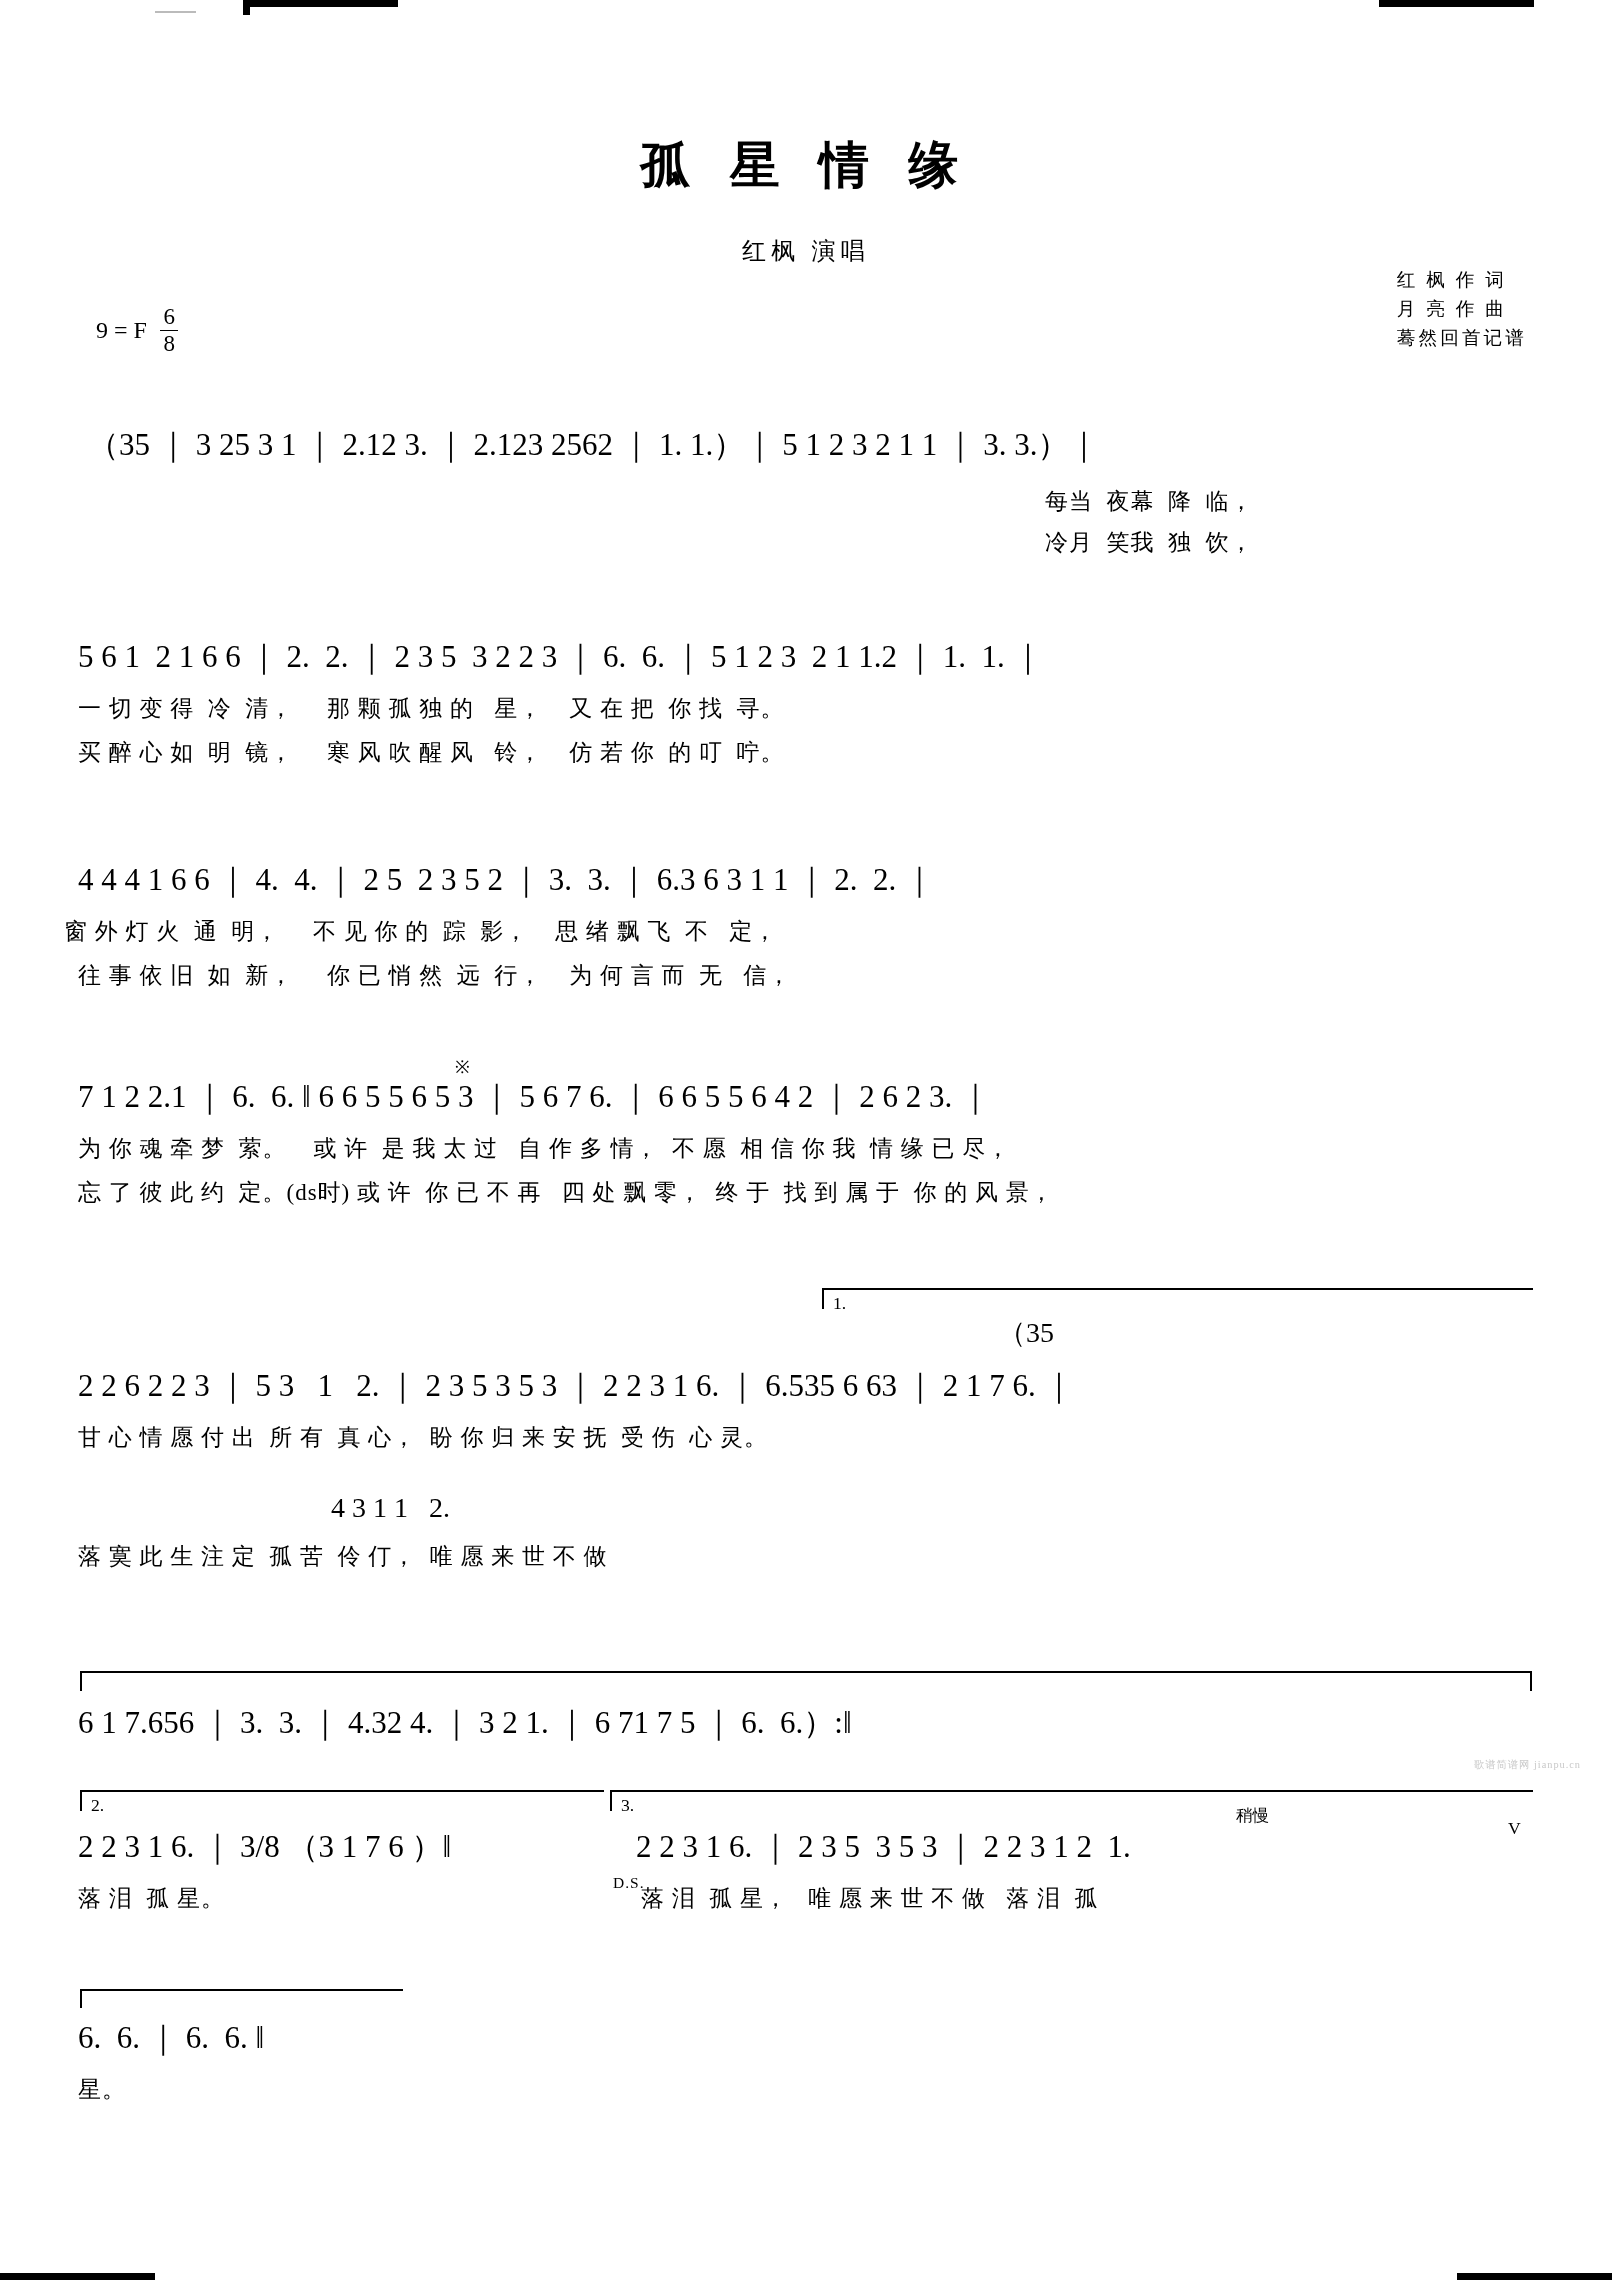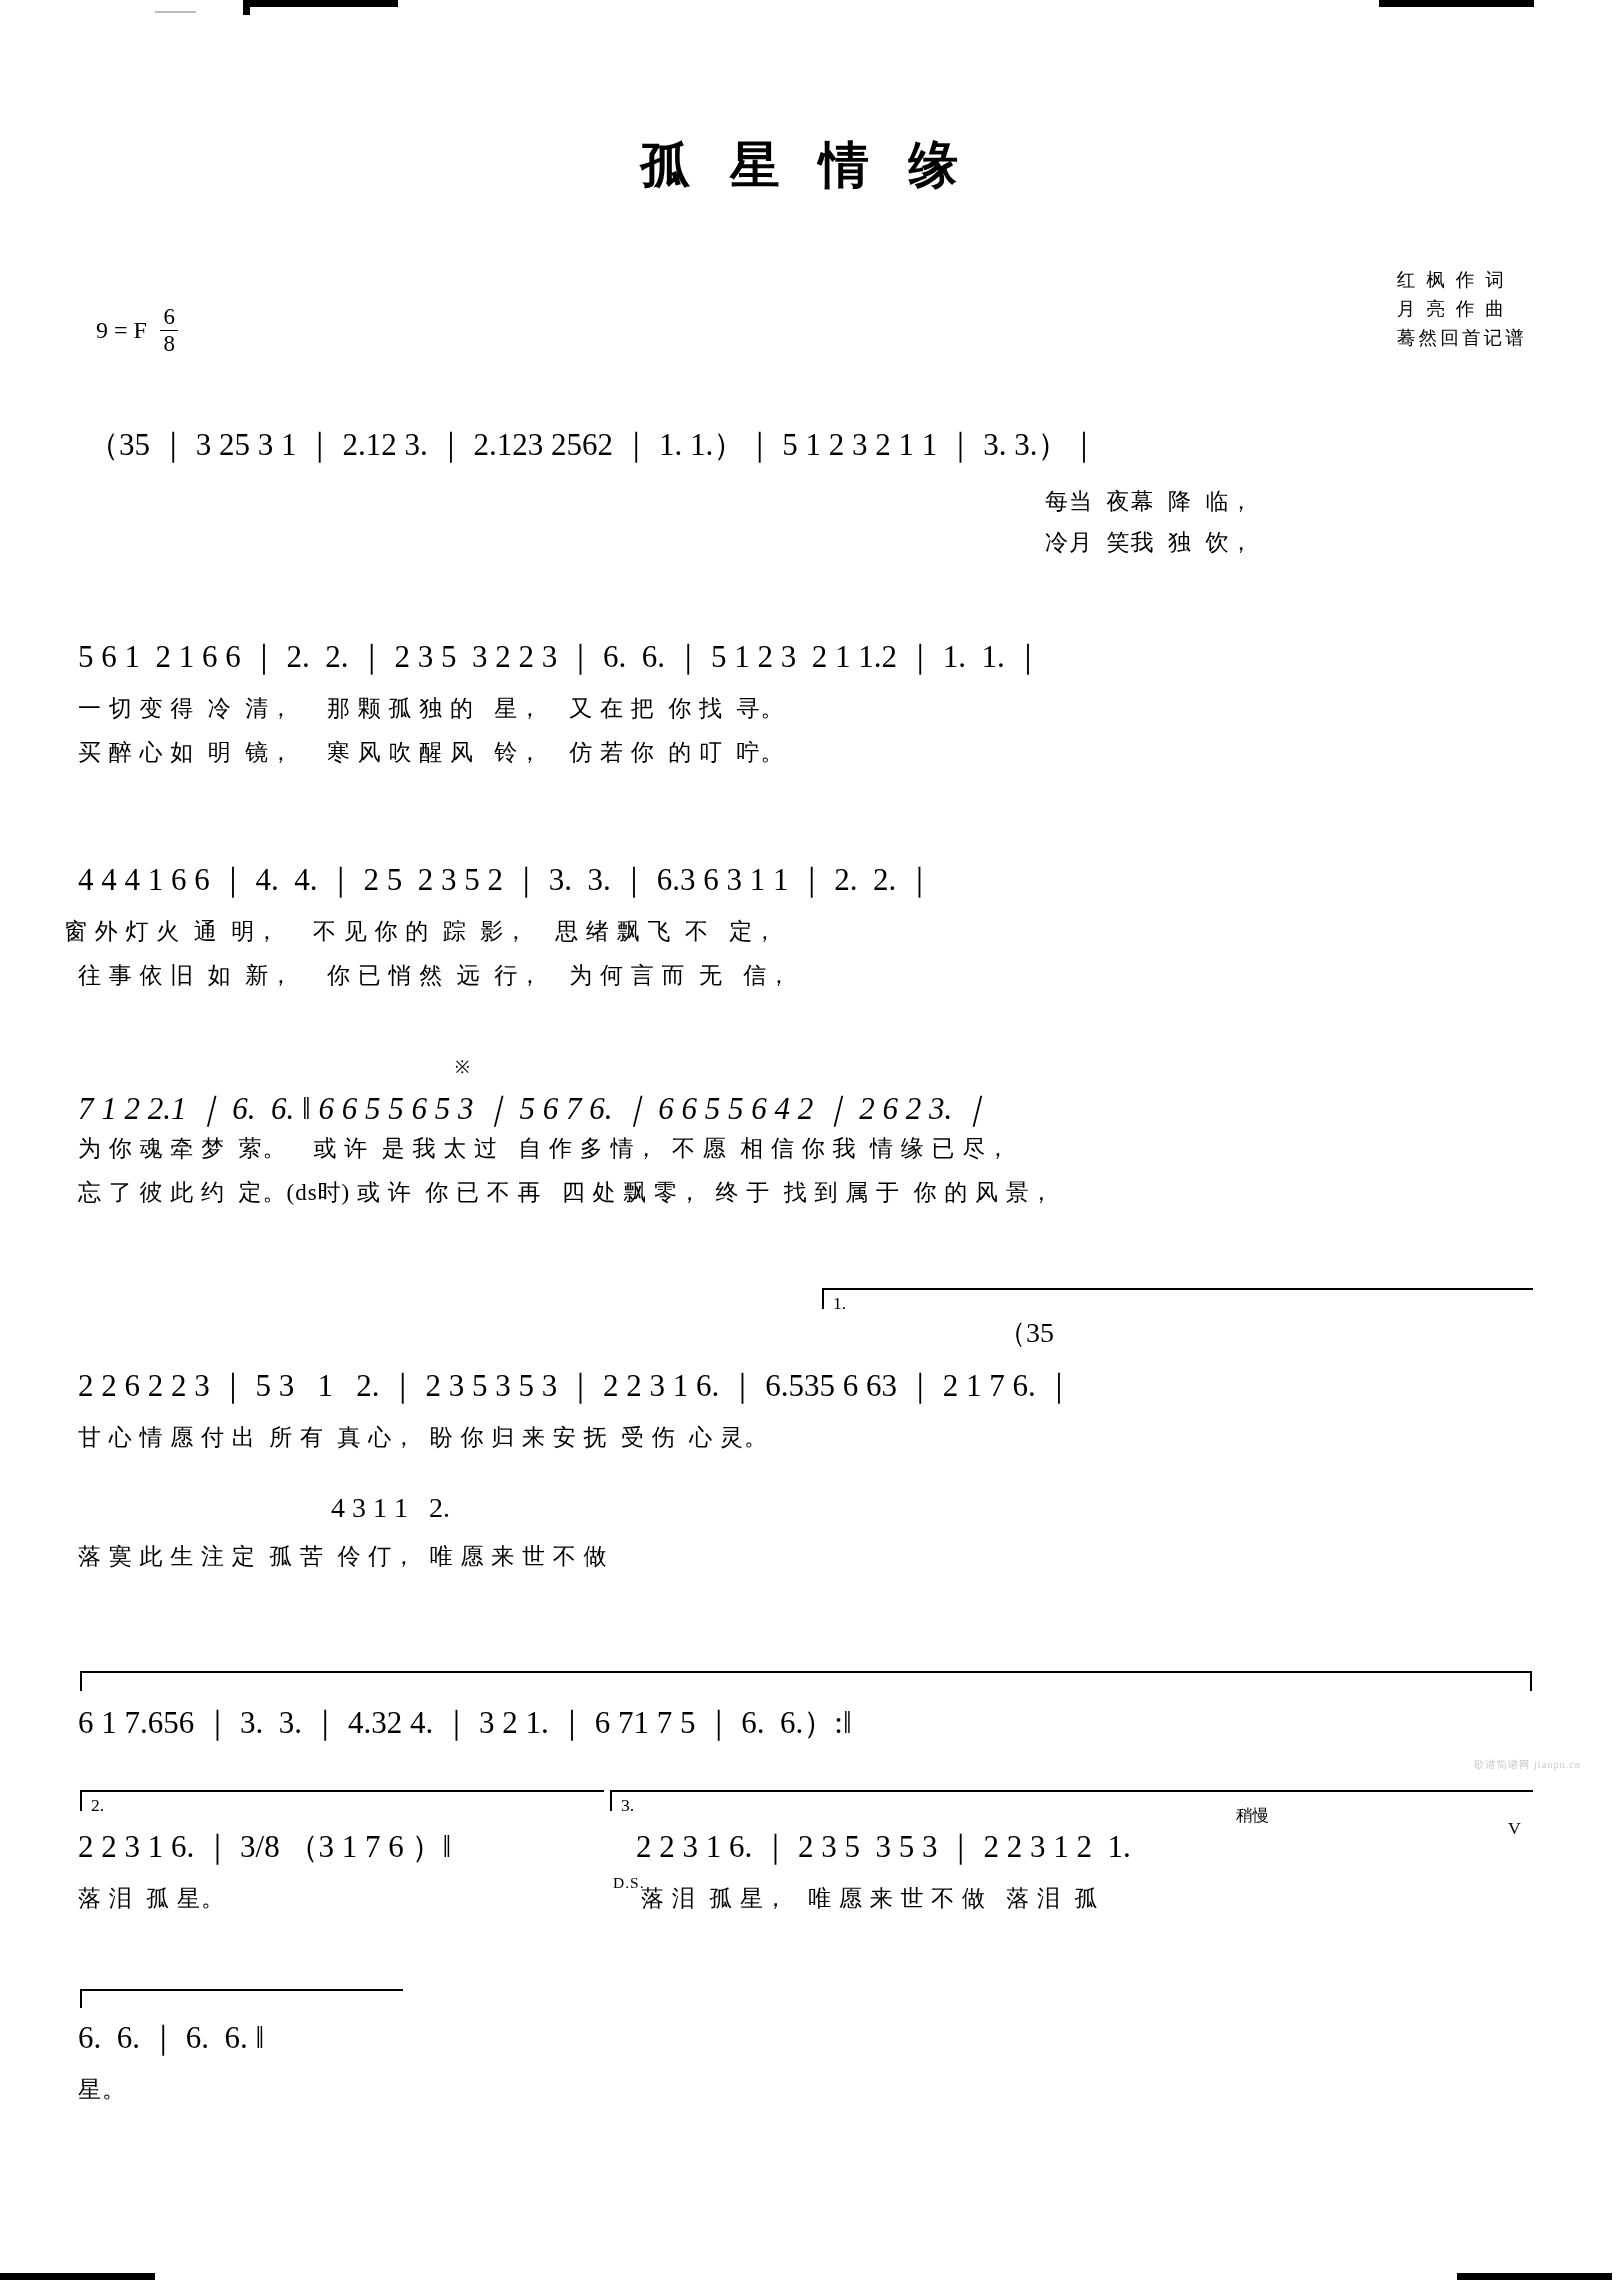--- a/index.html
+++ b/index.html
@@ -133,20 +133,21 @@
 <div class="page">
 
   <div class="corner c-tl-h"></div>
   <div class="corner c-tl-v"></div>
   <div class="corner c-tr-h"></div>
   <div class="corner c-bl-h"></div>
   <div class="corner c-br-h"></div>
   <div class="dash-tl"></div>
 
   <div class="title">孤 星 情 缘</div>
+  <div class="subtitle">红枫 演唱</div>
 
   <div class="credits">
     <div>红 枫 作 词</div>
     <div>月 亮 作 曲</div>
     <div>蓦然回首记谱</div>
   </div>
 
   <div class="keysig">
     <span>9 = F</span>
     <span class="frac">
@@ -168,21 +169,21 @@
   </div>
 
   <div class="sys" style="top:859px;">
     <div class="notes" style="left:78px; top:0px;">4 4 4 1 6 6 ｜ 4.  4. ｜ 2 5  2 3 5 2 ｜ 3.  3. ｜ 6.3 6 3 1 1 ｜ 2.  2. ｜</div>
     <div class="lyr" style="left:64px; top:57px;">窗 外 灯 火  通  明，     不 见 你 的  踪  影，    思 绪 飘 飞  不   定，</div>
     <div class="lyr" style="left:78px; top:101px;">往 事 依 旧  如  新，     你 已 悄 然  远  行，    为 何 言 而  无   信，</div>
   </div>
 
   <div class="sys" style="top:1076px;">
     <div class="notes tiny" style="left:455px; top:-22px; font-size:17.6px;">※</div>
-    <div class="notes" style="left:78px; top:12px;font-style:italic;">7 1 2 2.1 ｜ 6.  6. ‖ 6 6 5 5 6 5 3 ｜ 5 6 7 6. ｜ 6 6 5 5 6 4 2 ｜ 2 6 2 3. ｜</div>
+    <div class="notes" style="left:78px; top:0px;">7 1 2 2.1 ｜ 6.  6. ‖ 6 6 5 5 6 5 3 ｜ 5 6 7 6. ｜ 6 6 5 5 6 4 2 ｜ 2 6 2 3. ｜</div>
     <div class="lyr" style="left:78px; top:57px;">为 你 魂 牵 梦  萦。    或 许  是 我 太 过   自 作 多 情，  不 愿  相 信 你 我  情 缘 已 尽，</div>
     <div class="lyr" style="left:78px; top:101px;">忘 了 彼 此 约  定。(ds时) 或 许  你 已 不 再   四 处 飘 零，  终 于  找 到 属 于  你 的 风 景，</div>
   </div>
 
   <div class="bracket" style="left:822px; top:1288px; width:709px; height:18.6px; border-bottom:none; border-right:none;"></div>
   <div class="brklabel" style="left:833px; top:1293px;">1.</div>
   <div class="notes" style="left:998px; top:1314px; font-size:28px;">（35</div>
 
   <div class="sys" style="top:1365px;">
     <div class="notes" style="left:78px; top:0px;">2 2 6 2 2 3 ｜ 5 3   1   2. ｜ 2 3 5 3 5 3 ｜ 2 2 3 1 6. ｜ 6.535 6 63 ｜ 2 1 7 6. ｜</div>

